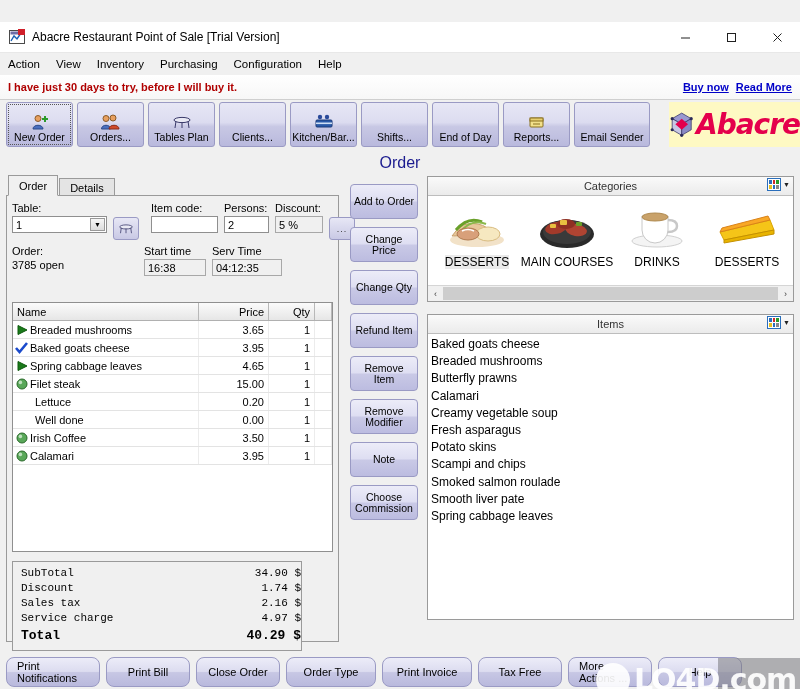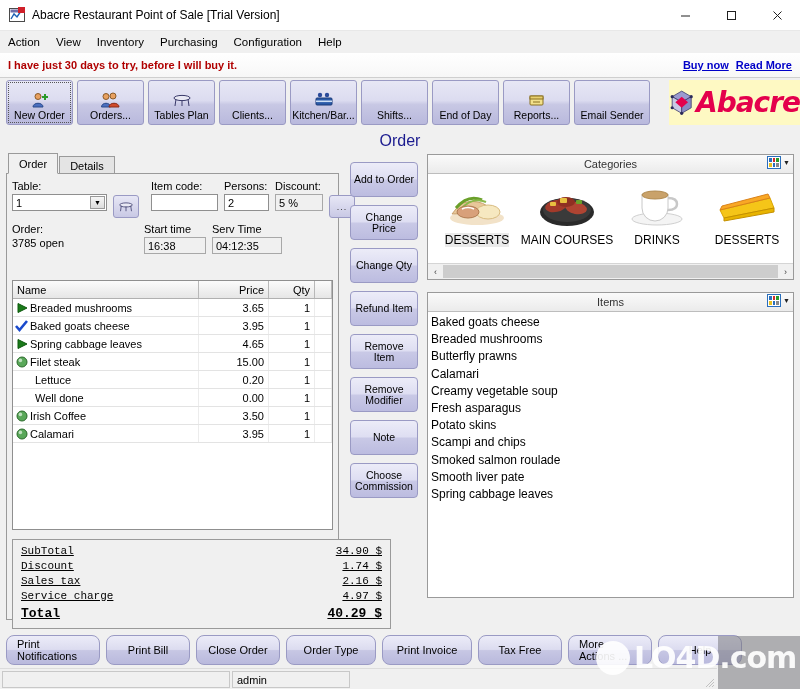--- a/index.html
+++ b/index.html
@@ -8,21 +8,21 @@
     width:800px;height:689px;overflow:hidden;
     font-family:"Liberation Sans", sans-serif;
     font-size:11px;
     background:#f0f0f0;
     color:#000;
     -webkit-font-smoothing:none;
   }
   .app{position:relative;width:800px;height:689px;background:#f0f0f0;}
 
   
-  .titlebar{height:30px;background:#ffffff;display:flex;align-items:center;border-bottom:1px solid #e8e8e8;}
+  .titlebar{height:30px;background:#ffffff;display:flex;align-items:center;border-bottom:1px solid #e8e8e8;margin-top:22px;}
   .titlebar .tb-icon{width:16px;height:16px;margin-left:9px;margin-right:7px;flex:0 0 auto;position:relative;}
   .titlebar .tb-title{font-size:12px;color:#000;white-space:nowrap;}
   .wincontrols{margin-left:auto;display:flex;height:30px;}
   .wincontrols div{width:46px;height:30px;display:flex;align-items:center;justify-content:center;font-size:12px;color:#202020;}
   .wincontrols div.closeb{font-size:12px;}
 
   
   .menubar{height:22px;background:#f0f0f0;display:flex;align-items:center;}
   .menubar span{font-size:11.5px;padding:2px 8px;color:#000;white-space:nowrap;}
 
@@ -87,23 +87,23 @@
   .c-price{width:70px;justify-content:flex-end;}
   .c-qty{width:46px;justify-content:flex-end;}
   .c-end{width:17px;}
   .growrow{display:flex;height:17px;font-size:11px;border-bottom:1px solid #e3e3e3;}
   .growrow > div{display:flex;align-items:center;box-sizing:border-box;padding:0 4px;border-right:1px solid #ececec;}
   .growrow .c-name{padding-left:2px;}
   .bullet{width:13px;height:13px;margin-right:2px;flex:0 0 auto;display:flex;align-items:center;justify-content:center;}
   .indent{padding-left:22px !important;}
 
   
-  .totals{position:absolute;left:5px;top:365px;width:379px;height:90px;border:1px solid #9a9a9a;
-          background:#f0f0f0;box-sizing:border-box;padding:4px 8px 4px 8px;
-          font-family:"Liberation Mono","DejaVu Sans Mono",monospace;font-size:11px;text-decoration:underline;}
+  .totals{position:absolute;left:5px;top:365px;width:290px;height:90px;border:1px solid #9a9a9a;
+          background:#f0f0f0;box-sizing:border-box;padding:4px 0 4px 8px;
+          font-family:"Liberation Mono","DejaVu Sans Mono",monospace;font-size:11px;}
   .trow{display:flex;justify-content:space-between;line-height:15px;}
   .trow.big{font-size:13px;font-weight:bold;line-height:19px;}
   .tval{white-space:pre;}
 
   
   .midcol{position:absolute;left:350px;top:8px;width:72px;}
   .mbtn{width:68px;height:35px;margin-bottom:8px;border:1px solid #9a9ac4;border-radius:4px;
         background:linear-gradient(180deg,#ececf8 0%,#dedef2 48%,#c9c9e6 52%,#bcbce0 100%);
         display:flex;align-items:center;justify-content:center;text-align:center;
         font-size:10.5px;line-height:11px;color:#000;box-sizing:border-box;padding:0 2px;}

